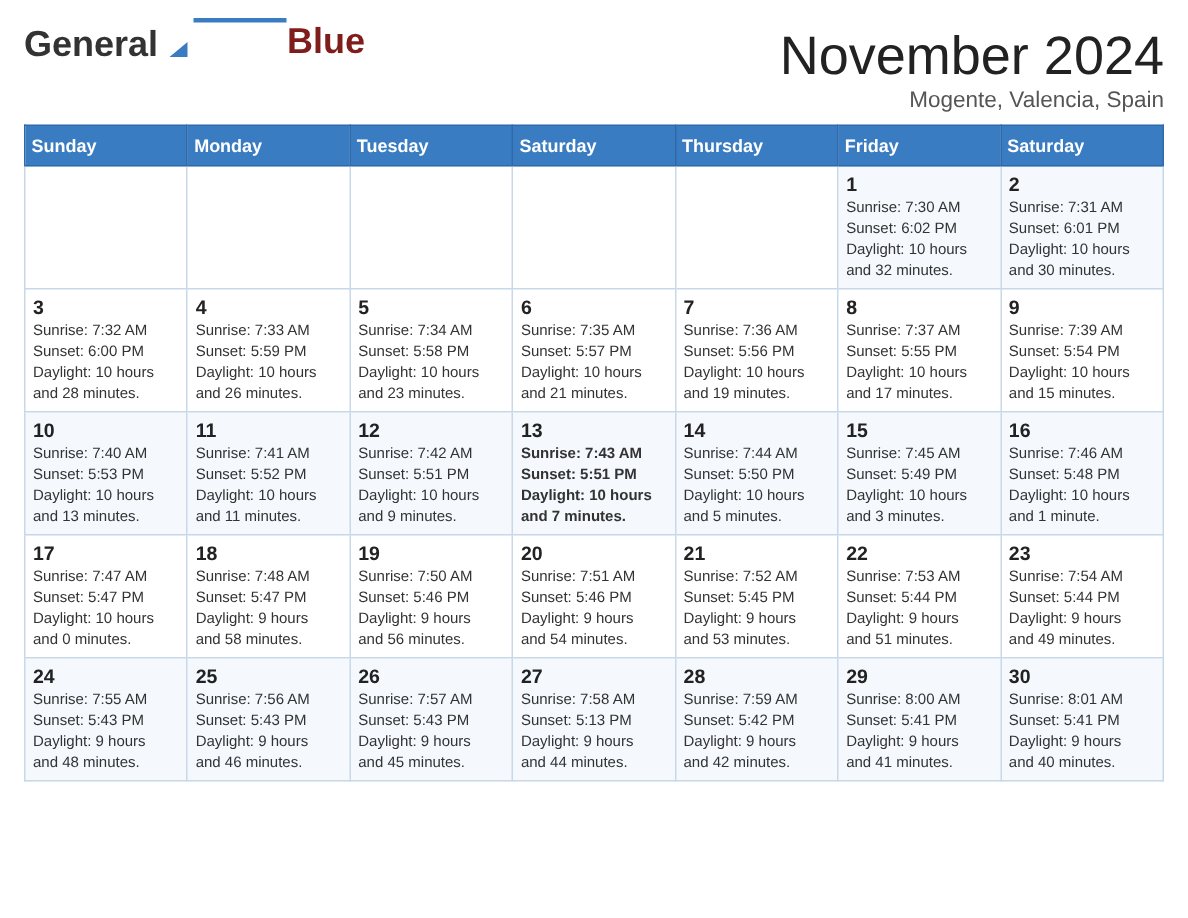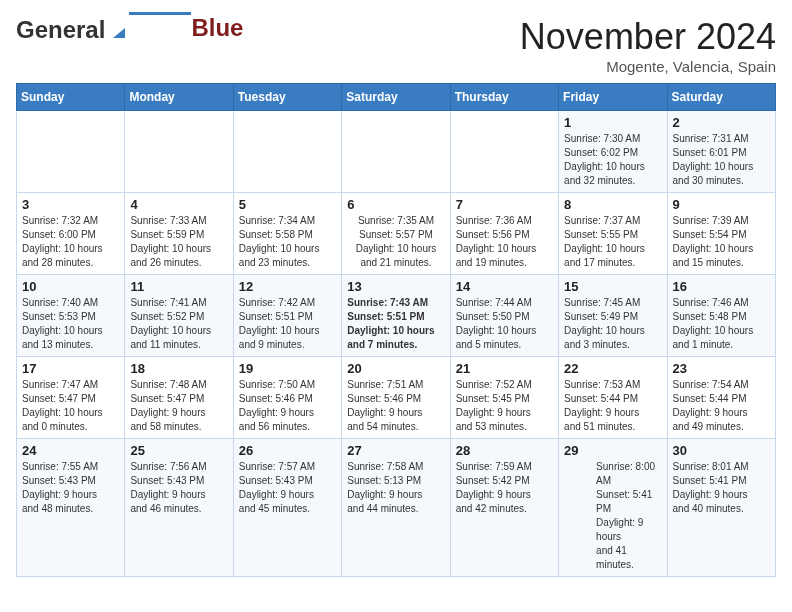--- a/index.html
+++ b/index.html
@@ -136,21 +136,21 @@
         </td>
         <td>
           <span class="day-num">5</span>
           <div class="day-info" style="white-space: pre-line;">Sunrise: 7:34 AM
 Sunset: 5:58 PM
 Daylight: 10 hours
 and 23 minutes.</div>
         </td>
         <td>
           <span class="day-num">6</span>
-          <div class="day-info" style="white-space: pre-line; text-align: center;">Sunrise: 7:35 AM
+          <div class="day-info" style="white-space: pre-line;">Sunrise: 7:35 AM
 Sunset: 5:57 PM
 Daylight: 10 hours
 and 21 minutes.</div>
         </td>
         <td>
           <span class="day-num">7</span>
           <div class="day-info" style="white-space: pre-line;">Sunrise: 7:36 AM
 Sunset: 5:56 PM
 Daylight: 10 hours
 and 19 minutes.</div>
@@ -303,21 +303,21 @@
         </td>
         <td>
           <span class="day-num">28</span>
           <div class="day-info" style="white-space: pre-line;">Sunrise: 7:59 AM
 Sunset: 5:42 PM
 Daylight: 9 hours
 and 42 minutes.</div>
         </td>
         <td>
           <span class="day-num">29</span>
-          <div class="day-info" style="white-space: pre-line; margin-left: 32px;">Sunrise: 8:00 AM
+          <div class="day-info" style="white-space: pre-line;">Sunrise: 8:00 AM
 Sunset: 5:41 PM
 Daylight: 9 hours
 and 41 minutes.</div>
         </td>
         <td>
           <span class="day-num">30</span>
           <div class="day-info" style="white-space: pre-line;">Sunrise: 8:01 AM
 Sunset: 5:41 PM
 Daylight: 9 hours
 and 40 minutes.</div>

